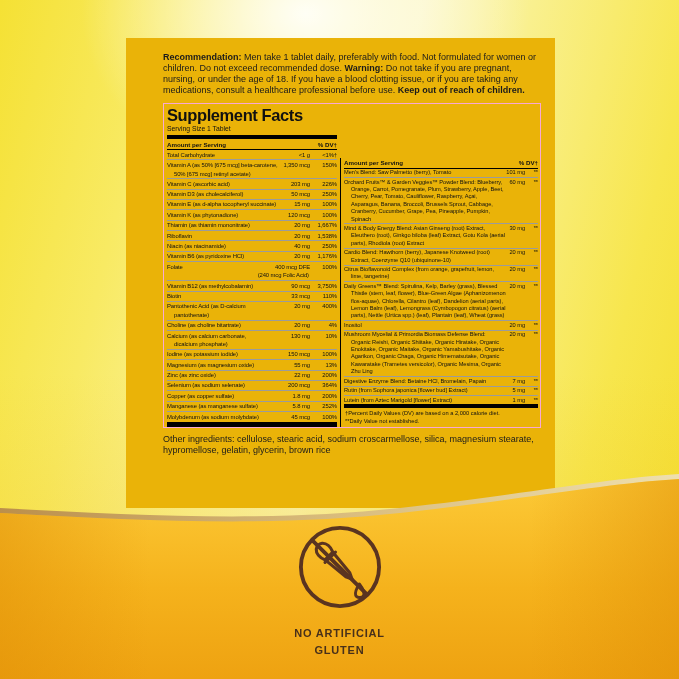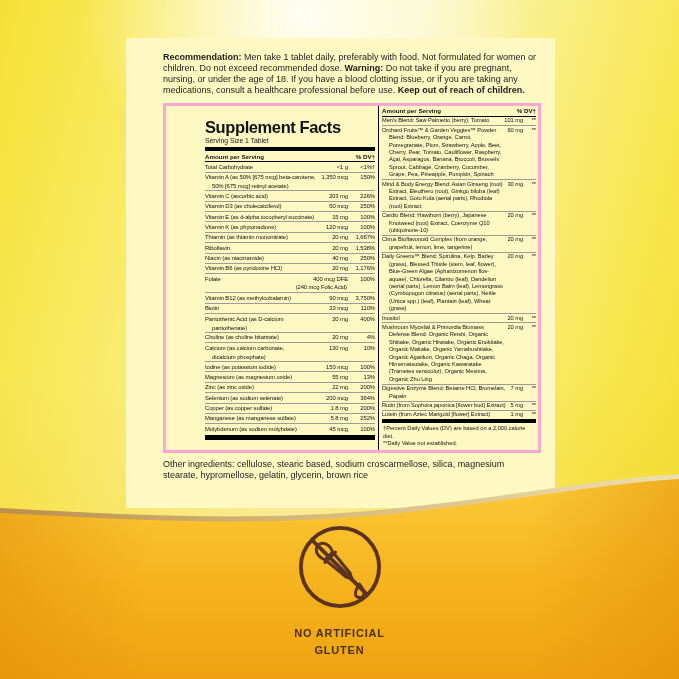--- a/index.html
+++ b/index.html
@@ -8,27 +8,27 @@
 
   
   .bg{position:absolute;inset:0;z-index:0;
     background:
       radial-gradient(ellipse 55% 42% at 45% 2%, rgba(255,255,250,0.95) 0%, rgba(255,255,250,0) 60%),
       linear-gradient(to bottom, rgba(250,240,130,0) 55%, rgba(242,205,40,0.40) 88%, rgba(240,195,25,0.5) 100%),
       linear-gradient(104deg,#f5e134 0%,#f8ea63 20%,#fbf29e 38%,#fbf5bb 50%,#f9f08e 63%,#f7e64d 83%,#f4dc2c 100%);}
   .wave{position:absolute;left:0;bottom:0;width:679px;height:210px;z-index:2;}
 
   
-  .panel{position:absolute;left:126px;top:38px;width:429px;height:470px;background:#fef9c3;z-index:1;
+  .panel{position:absolute;left:126px;top:38px;width:429px;height:470px;background:#eab308;z-index:1;
          color:#111;}
   .reco{padding:14px 14px 0 37px;font-size:9px;line-height:1.22;color:#1b1b1b;}
   .b{font-weight:bold;}
 
   
-  .sf{margin:7px 14px 0 37px;border:3px solid #f9a8d4;display:flex;align-items:center;padding-left:36px;}
+  .sf{margin:7px 14px 0 37px;border:1px solid #f9a8d4;display:flex;align-items:flex-end;}
   .colL{width:176px;padding:2px 3px 0 3px;box-sizing:border-box;}
   .colR{flex:1;border-left:1px solid #000;padding:0 2px 2px 3px;box-sizing:border-box;}
   .sf-title{font-size:16.5px;font-weight:900;letter-spacing:-0.4px;line-height:1.1;white-space:nowrap;}
   .serving{font-size:6.8px;margin:1px 0 3px 0;}
   .bar4{height:4px;background:#000;}
   .bar5{height:5px;background:#000;margin-top:1px;}
   .hdr{display:flex;justify-content:space-between;font-size:6.2px;font-weight:bold;
        padding:1.5px 0;border-bottom:1.5px solid #000;}
   .rows{font-size:5.9px;letter-spacing:-0.1px;line-height:1.42;}
   .srow{display:flex;align-items:flex-start;padding:0.5px 0;}
@@ -352,21 +352,21 @@
             </div>
         </div>
         <div class="bar4"></div>
         <div class="foot">
           <div>†Percent Daily Values (DV) are based on a 2,000 calorie diet.</div>
           <div>**Daily Value not established.</div>
         </div>
       </div>
     </div>
 
-    <div class="other">Other ingredients: cellulose, stearic based, sodium croscarmellose, silica, magnesium stearate, hypromellose, gelatin, glycerin, brown rice</div>
+    <div class="other">Other ingredients: cellulose, stearic acid, sodium croscarmellose, silica, magnesium stearate, hypromellose, gelatin, glycerin, brown rice</div>
   </div>
 
   <svg class="wave" width="679" height="210" viewBox="0 0 679 210" preserveAspectRatio="none">
     <defs>
       <linearGradient id="tan" x1="0" y1="0" x2="1" y2="0">
         <stop offset="0" stop-color="#bb8f4b"></stop>
           <stop offset="0.5" stop-color="#d9bc7d"></stop>
           <stop offset="1" stop-color="#eedfae"></stop>
       </linearGradient>
       <linearGradient id="gold" x1="0" y1="0" x2="0" y2="1">

